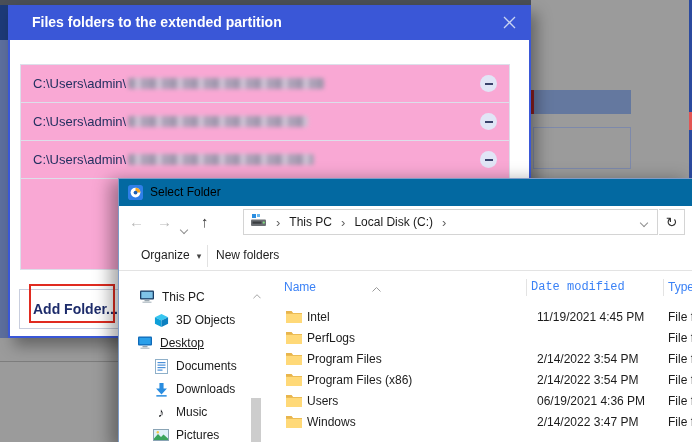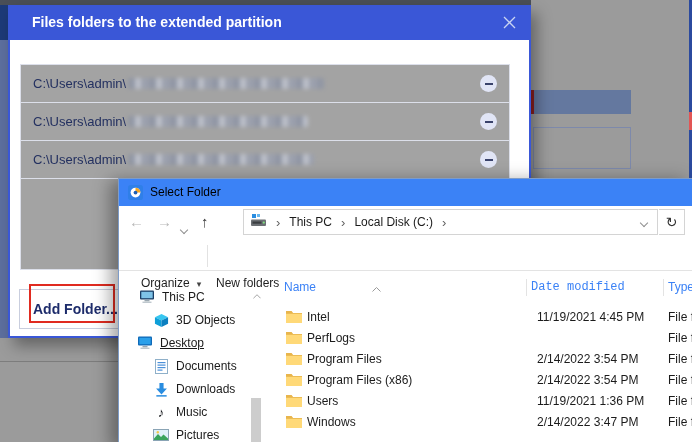--- a/index.html
+++ b/index.html
@@ -18,52 +18,52 @@
   .bg-right-line{left:689px;top:0;width:3px;height:178px;background:#2b4a9e;}
   .bg-right-red{left:689px;top:112px;width:3px;height:18px;background:#e25555;}
 
   
   .move-dialog{left:8px;top:5px;width:523px;height:333px;background:#fff;
     border:2px solid #3a57d7;box-shadow:6px 8px 14px rgba(0,0,0,.35);z-index:2;}
   .move-titlebar{position:absolute;left:-2px;top:-2px;width:523px;height:35px;background:#3a57d7;
     color:#fff;font-size:14px;font-weight:bold;line-height:35px;padding-left:24px;}
   .close-x{position:absolute;right:14px;top:10px;width:15px;height:15px;cursor:pointer;}
   .close-x svg{display:block;}
-  .listbox{position:absolute;left:10px;top:57px;width:490px;height:206px;border:1px solid #dcdfea;background:#a3a3a3;}
+  .listbox{position:absolute;left:10px;top:57px;width:490px;height:206px;border:1px solid #dcdfea;background:#f9a8d4;}
   .path-row{position:relative;height:38px;border-bottom:1px solid #dcdfea;display:flex;align-items:center;
     padding:0 12px;color:#233060;font-size:13px;}
   .blur-blob{height:11px;margin-left:2px;border-radius:2px;opacity:.8;filter:blur(2.2px);
     background:repeating-linear-gradient(90deg,#8d94a5 0 7px,#c3c8d4 7px 13px,#9aa0b0 13px 21px);}
   .bw1{width:196px;}.bw2{width:180px;}.bw3{width:186px;}
   .minus-btn{margin-left:auto;width:17px;height:17px;border-radius:50%;background:#e1e5f6;
     display:flex;align-items:center;justify-content:center;cursor:pointer;}
   .minus-bar{width:8px;height:2px;background:#39426b;}
   .add-folder-btn{position:absolute;left:9px;top:282px;width:112px;height:40px;background:#fff;
     border:1px solid #c9cede;color:#1d2c6b;font-weight:bold;font-size:14px;line-height:38px;padding-left:13px;}
   .red-annotation{position:absolute;left:19px;top:277px;width:86px;height:39px;border:2px solid #e02b20;z-index:5;}
 
   
   .select-dialog{left:118px;top:178px;width:575px;height:270px;background:#fff;
     border:1px solid #7e9cc8;box-shadow:-8px 2px 16px rgba(0,0,0,.35);z-index:10;overflow:hidden;}
-  .sf-titlebar{position:absolute;left:0;top:0;width:100%;height:27px;background:#3b82f6;}
+  .sf-titlebar{position:absolute;left:0;top:0;width:100%;height:27px;background:#0369a1;}
   .sf-appicon{position:absolute;left:9px;top:6px;width:15px;height:15px;}
   .sf-title{position:absolute;left:31px;top:0;line-height:27px;font-size:12px;color:#000;}
   .nav-glyph{position:absolute;top:27px;height:32px;line-height:32px;font-size:15px;}
   .g-back{left:10px;color:#b8b8b8;}
   .g-fwd{left:38px;color:#b8b8b8;}
   .g-up{left:82px;color:#3c3c3c;}
   .chev{display:inline-block;width:6px;height:6px;border-right:1.4px solid #8f8f8f;border-bottom:1.4px solid #8f8f8f;transform:rotate(45deg);}
   .g-navchev{left:62px;top:40px;position:absolute;}
   .address-bar{position:absolute;left:124px;top:30px;width:415px;height:26px;border:1px solid #d4d4d4;
     display:flex;align-items:center;font-size:12px;color:#1b1b1b;padding-left:7px;gap:9px;}
   .crumb-chev{color:#5f5f5f;font-size:13px;}
   .addr-chev{margin-left:auto;margin-right:10px;}
   .refresh-box{position:absolute;left:540px;top:30px;width:26px;height:26px;border:1px solid #d4d4d4;
     border-left:none;text-align:center;line-height:25px;font-size:14px;color:#333;}
-  .toolbar-text{position:absolute;top:62px;height:29px;line-height:29px;font-size:12px;color:#1f1f1f;margin-top:28px;}
+  .toolbar-text{position:absolute;top:62px;height:29px;line-height:29px;font-size:12px;color:#1f1f1f;}
   .t-org{left:22px;}
   .org-caret{display:inline-block;margin-left:7px;font-size:9px;color:#444;}
   .t-sep{position:absolute;left:88px;top:66px;width:1px;height:22px;background:#e2e2e2;}
   .t-new{left:97px;}
   .cmd-sep{position:absolute;left:0;top:91px;width:100%;height:1px;background:#e3e3e3;}
   .col-head{position:absolute;top:98px;height:20px;line-height:20px;font-size:12px;color:#3b82f6;}
   .h-name{left:165px;}.h-date{left:412px;font-family:Liberation Mono, monospace;}.h-type{left:549px;}
   .col-line{position:absolute;top:100px;width:1px;height:17px;background:#e3e3e3;}
   .cl1{left:407px;}.cl2{left:544px;}
   .sort-chev{position:absolute;left:253px;top:99px;}
@@ -296,21 +296,21 @@
       <span class="f-name">Program Files (x86)</span>
       <span class="f-date">2/14/2022 3:54 PM</span>
       <span class="f-type">File folder</span>
     </div>
     <div class="file-row" style="left:0;top:212px;width:575px;">
       <span class="f-ic"><svg width="16" height="13" viewBox="0 0 16 13">
             <path fill="#e8b54d" d="M0 1 h5.6 l1.5 2 H16 v10 H0 Z"></path>
             <path fill="#ffd978" d="M0 3.8 h16 V13 H0 Z"></path>
           </svg></span>
       <span class="f-name">Users</span>
-      <span class="f-date">11/19/2021 1:36 PM</span>
+      <span class="f-date">06/19/2021 4:36 PM</span>
       <span class="f-type">File folder</span>
     </div>
     <div class="file-row" style="left:0;top:233px;width:575px;">
       <span class="f-ic"><svg width="16" height="13" viewBox="0 0 16 13">
             <path fill="#e8b54d" d="M0 1 h5.6 l1.5 2 H16 v10 H0 Z"></path>
             <path fill="#ffd978" d="M0 3.8 h16 V13 H0 Z"></path>
           </svg></span>
       <span class="f-name">Windows</span>
       <span class="f-date">2/14/2022 3:47 PM</span>
       <span class="f-type">File folder</span>

